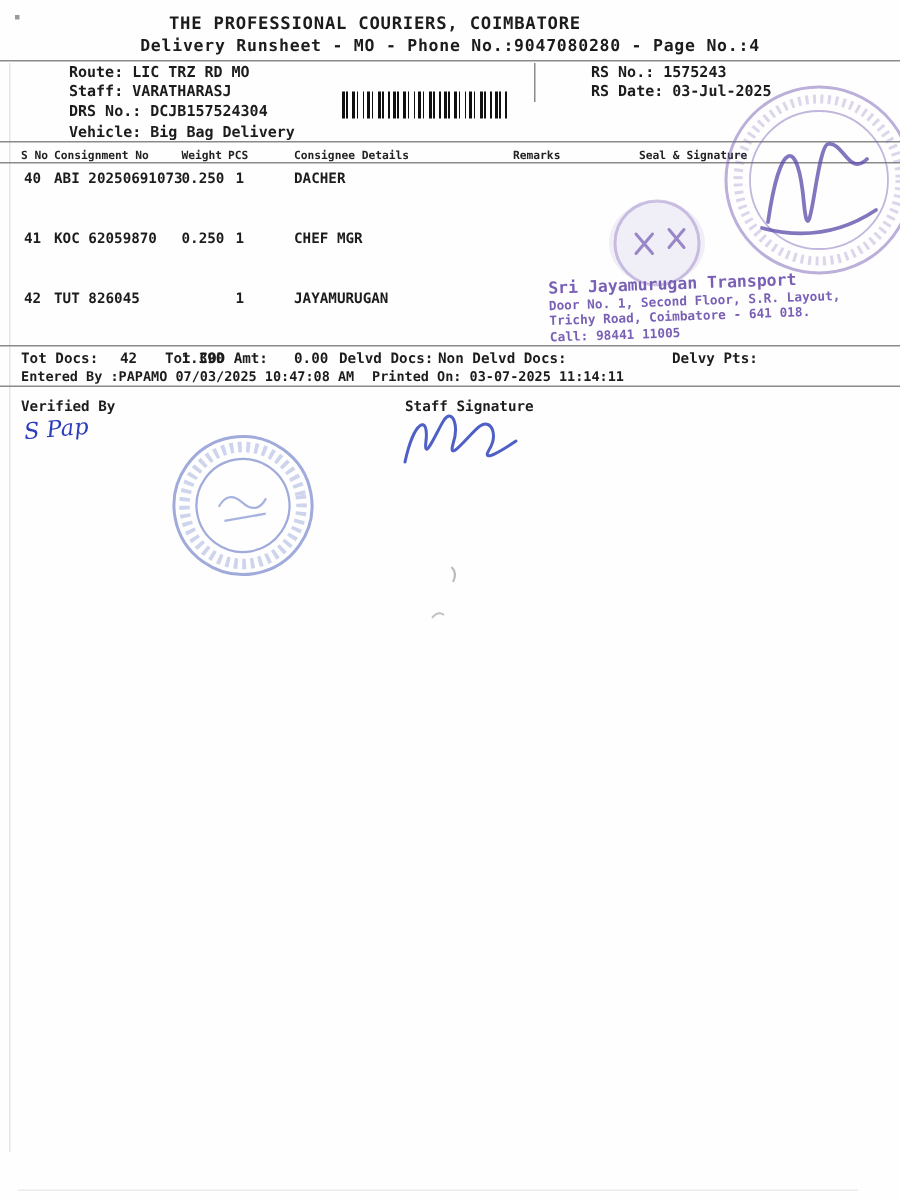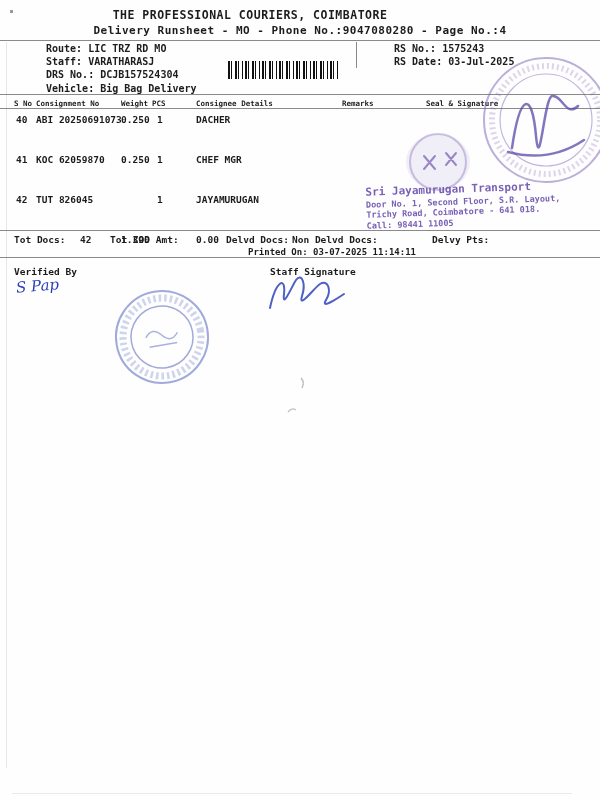--- a/index.html
+++ b/index.html
@@ -108,22 +108,23 @@
   </div>
 
   <div class="rule" style="top:230px;"></div>
 
   <div class="abs sum" style="left:14px;top:234px;">Tot Docs:</div>
   <div class="abs sum" style="left:80px;top:234px;">42</div>
   <div class="abs sum" style="left:110px;top:234px;">Tot COD Amt:</div>
   <div class="abs sum" style="left:196px;top:234px;">0.00</div>
   <div class="abs sum" style="left:226px;top:234px;">Delvd Docs:</div>
   <div class="abs sum" style="left:292px;top:234px;">Non Delvd Docs:</div>
-  <div class="abs sum" style="left:432px;top:234px;">Delvy Pts:</div>
+  <div class="abs sum" style="left:448px;top:234px;">Delvy Pts:</div>
 
+  <div class="abs ent" style="left:14px;top:247px;">Entered By :PAPAMO 07/03/2025 10:47:08 AM</div>
   <div class="abs ent" style="left:248px;top:247px;">Printed On: 03-07-2025 11:14:11</div>
 
   <div class="rule" style="top:257px;"></div>
 
   <div class="abs foot" style="left:14px;top:266px;">Verified By</div>
   <div class="abs foot" style="left:270px;top:266px;">Staff Signature</div>
 
   <div class="abs handwriting" style="left:16px;top:277px;">S Pap</div>
 
   <svg class="abs" style="left:262px;top:270px;" width="85" height="50" viewBox="0 0 85 50">

